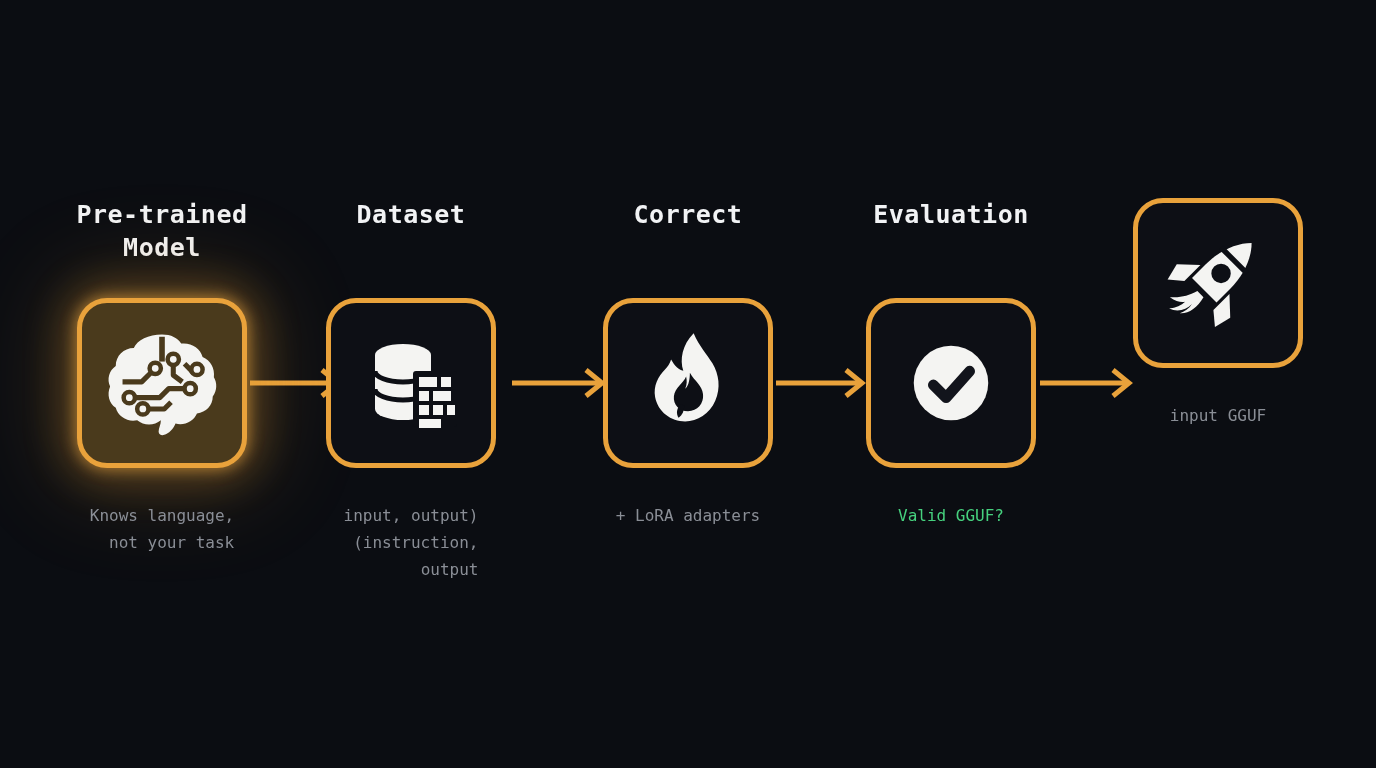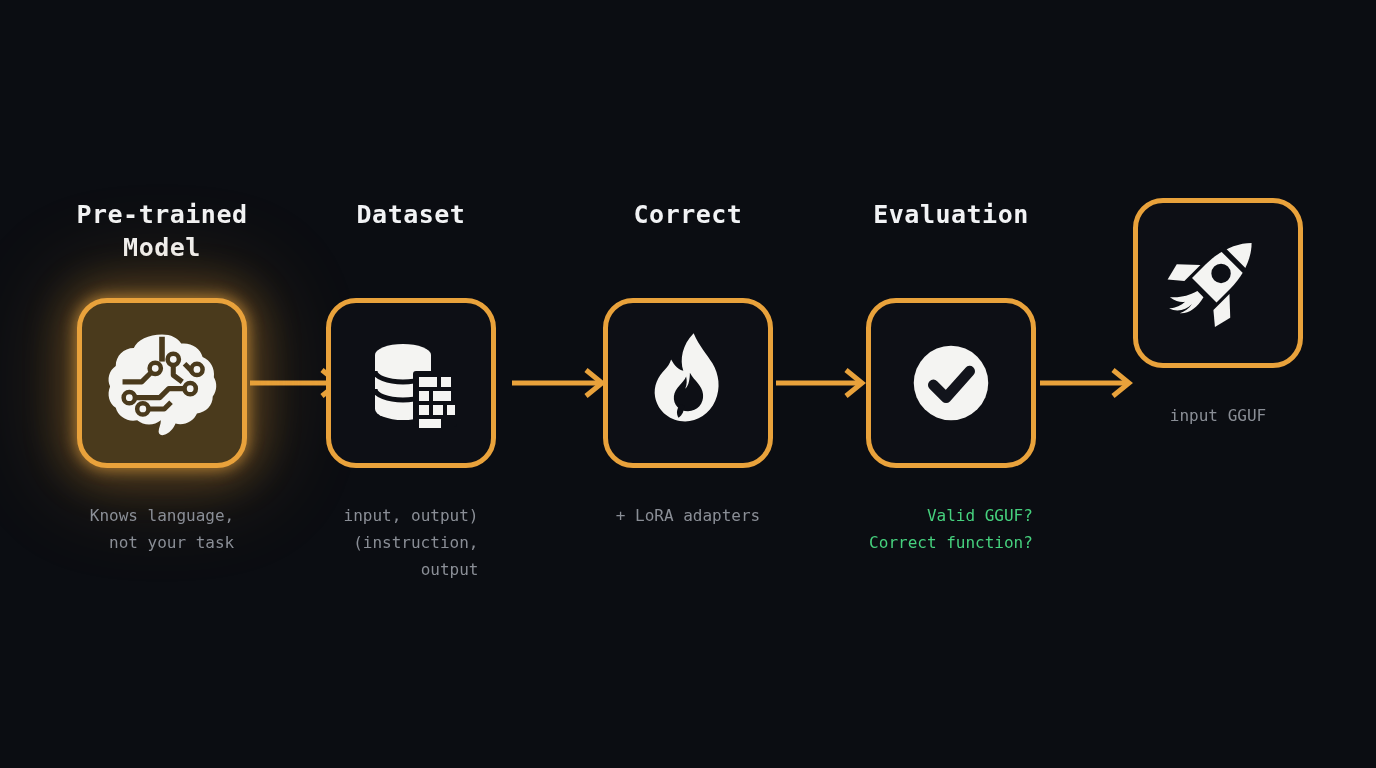--- a/index.html
+++ b/index.html
@@ -169,21 +169,20 @@
       <div>Evaluation</div>
     </div>
     <div class="node-box">
       <svg width="98" height="98" viewBox="0 0 100 100">
         <circle class="ink" cx="50" cy="50" r="38"></circle>
         <polyline class="check-stroke" points="32,52 45,65 69,38"></polyline>
       </svg>
     </div>
     <div class="caption green">
       <div>Valid GGUF?</div>
-      <div>Correct function?</div>
     </div>
   </div>
 
   <div class="column col-4">
     <div class="node-box">
       <svg width="108" height="108" viewBox="0 0 100 100">
         <g transform="rotate(45 50 44)">
           <path class="ink" d="M50,0 C60,10 66,26 66,44 L66,62 L34,62 L34,44 C34,26 40,10 50,0 Z"></path>
           <line class="cut" x1="33" y1="23" x2="67" y2="23" stroke-width="5"></line>
           <circle class="cutfill" cx="50" cy="40" r="9"></circle>

